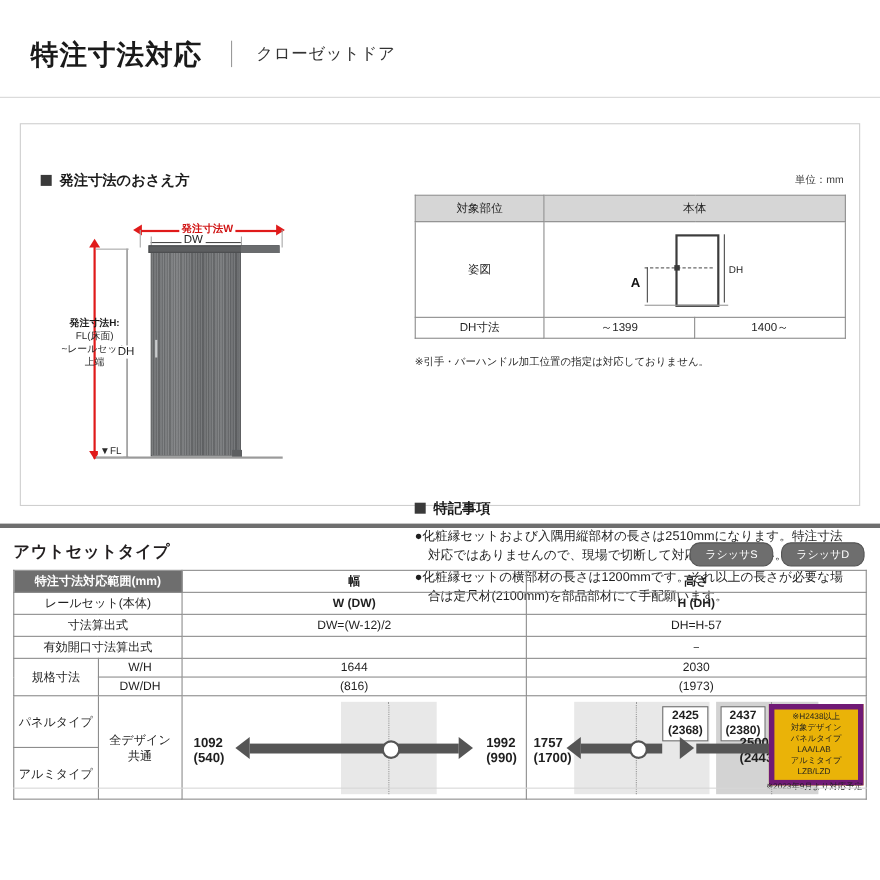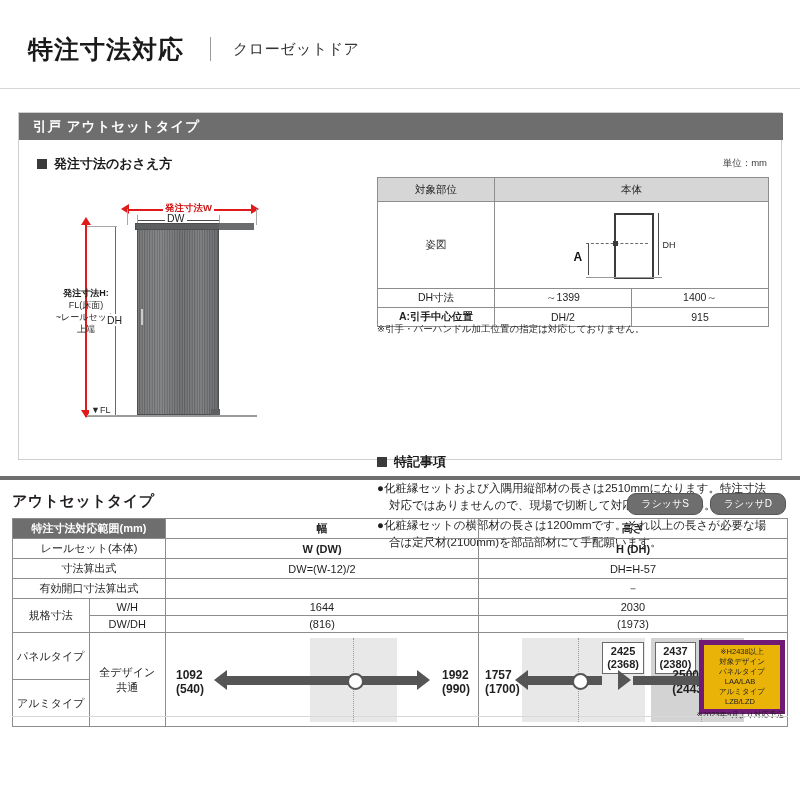--- a/index.html
+++ b/index.html
@@ -120,23 +120,20 @@
 <div class="page">
 
   <div class="hdr">
     <span class="hdr-title">特注寸法対応</span>
     <span class="hdr-sep"></span>
     <span class="hdr-sub">クローゼットドア</span>
   </div>
   <div class="hdr-rule"></div>
 
   <div class="panel">
-    <div class="panel-bar">
-      <span>引戸 アウトセットタイプ</span>
-    </div>
 
     <div class="diagram">
       <div class="sq-head dg-title">
         <span class="sq"></span>
         <span>発注寸法のおさえ方</span>
       </div>
 
       <div class="dgbox">
 
         <div class="dim-red" style="left:92px;top:28px;width:130px;height:1.5px;"></div>
@@ -196,25 +193,20 @@
             <div class="mini-base"></div>
             <div class="mini-lbl" style="left:50%;margin-left:30px;top:38px;">DH</div>
             <div class="mini-a-lbl" style="left:50%;margin-left:-58px;top:48px;">A</div>
           </td>
         </tr>
         <tr>
           <td>DH寸法</td>
           <td style="width:138px;">～1399</td>
           <td>1400～</td>
         </tr>
-        <tr>
-          <td style="font-weight:bold;">A:引手中心位置</td>
-          <td>DH/2</td>
-          <td>915</td>
-        </tr>
       </tbody>
         </table>
       <div class="note1" style="top:168px;">※引手・バーハンドル加工位置の指定は対応しておりません。</div>
     </div>
 
     <div class="tokki">
       <div class="sq-head">
         <span class="sq"></span>
         <span>特記事項</span>
       </div>

